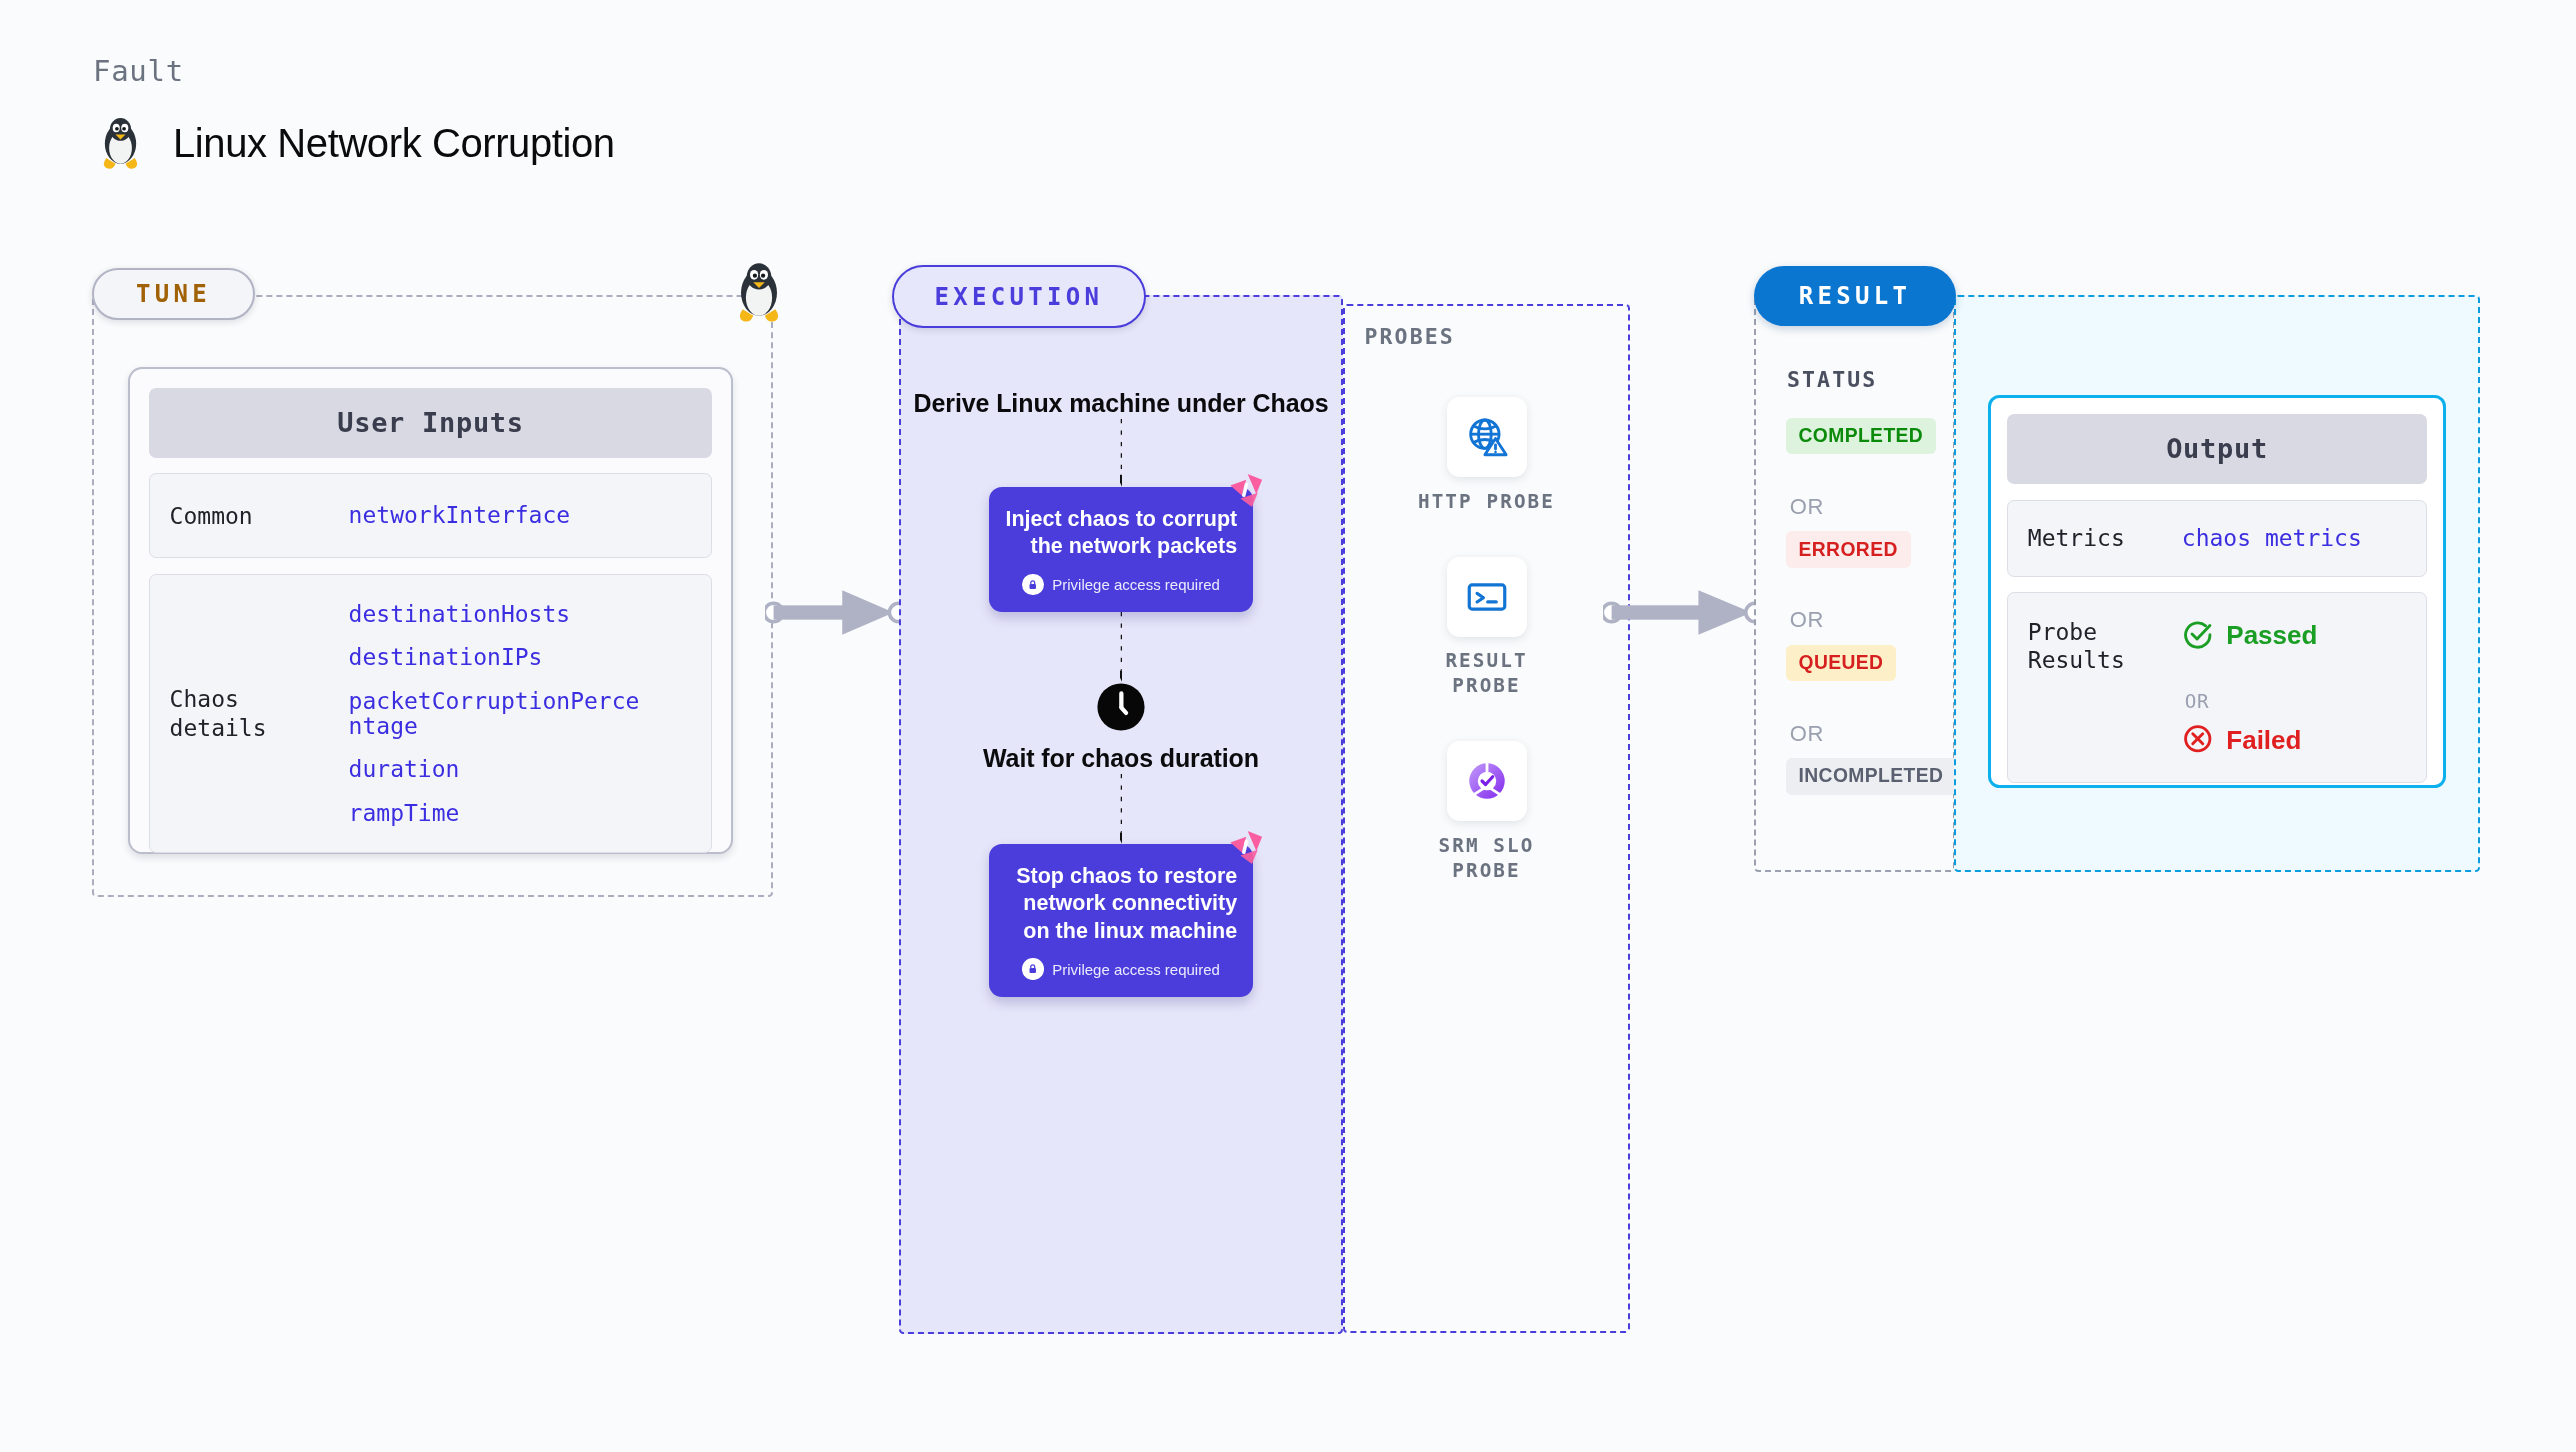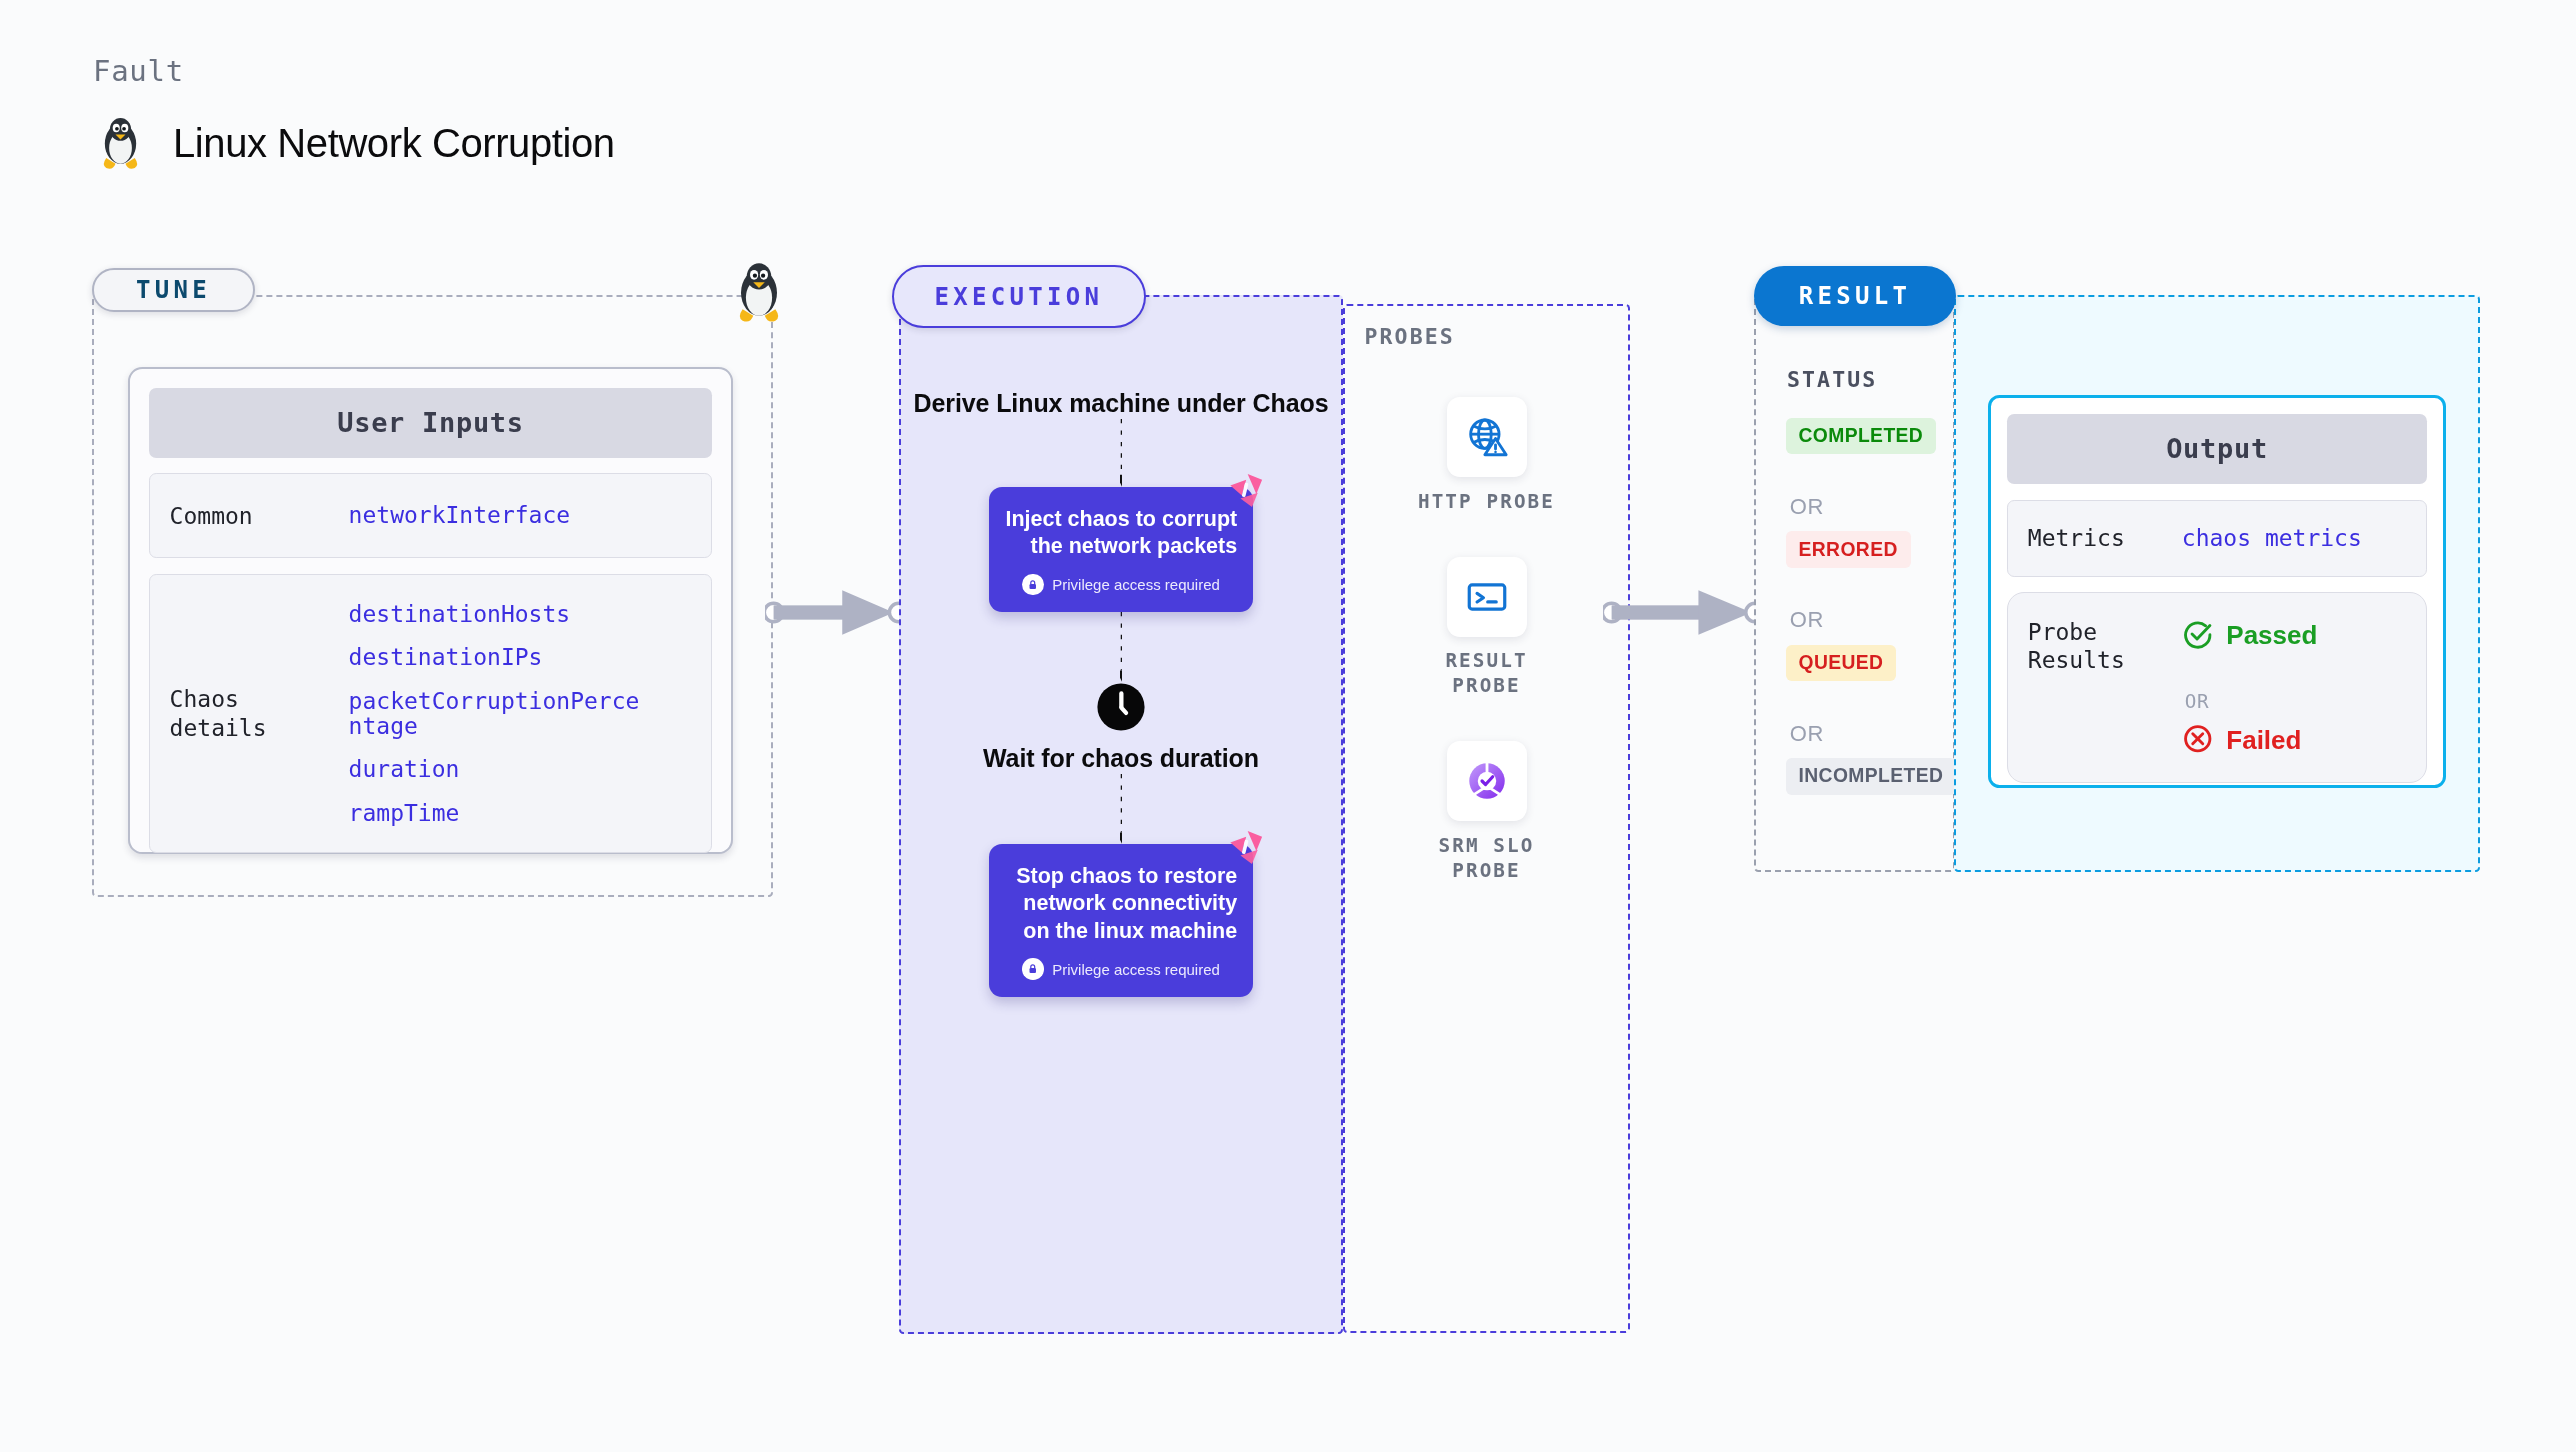--- a/index.html
+++ b/index.html
@@ -39,22 +39,22 @@
     border-radius: 716px;
     font-family: "DejaVu Sans Mono", monospace;
     font-weight: 700; letter-spacing: 4.3px;
     box-shadow: 0 2.1px 7.2px rgba(30,30,60,.14);
   }
 
   
   #tune-sect { left: 92px; top: 295px; width: 681px; height: 602px; }
   #tune-sect .sect-box { border: 2.1px dashed #a9adbd; background: #fafbfc; }
   #tune-pill {
-    left: 0px; top: -27px; width: 163px; height: 44px;
-    background:#f4f5f8; border: 2.1px solid #b0b4c4; color:#0c4a6e;
+    left: 0px; top: -27px; width: 163px; height: 52px;
+    background:#f4f5f8; border: 2.1px solid #b0b4c4; color:#a16207;
     font-size: 24px;
   }
 
   .inner-card {
     position: absolute;
     background: #fbfbfd;
     border: 2.1px solid #b9bdcc;
     border-radius: 14.3px;
     box-shadow: 0 3.6px 7.2px rgba(40,40,70,.13);
   }
@@ -164,21 +164,21 @@
   .or-txt { font-size: 22px; color:#9aa0b0; letter-spacing:0.7px; padding-left: 4.3px; margin-top: 28px; }
 
   #output-sect { position:absolute; left: 1954px; top: 295px; width: 526px; height: 577px; }
   #output-sect .sect-box { border: 2.1px dashed #0b9ce0; background:#eefaff; }
   #output-card {
     left: 34px; top: 100px; width: 458px; height: 393px;
     border: 3.6px solid #0bb0ec; border-radius: 11.5px; background:#fff; padding: 15.8px;
     box-shadow: none;
   }
   #out-metrics { height: 77px; }
-  #out-probes { min-height: 191px; border-radius: 17px; }
+  #out-probes { min-height: 191px; }
   .pr-item { display:flex; align-items:center; gap: 13px; }
   .pr-text { font-size: 26px; font-weight:700; }
 
   
   .arrow-svg { position:absolute; }
 </style>
 </head>
 <body>
 
 <div class="root">

